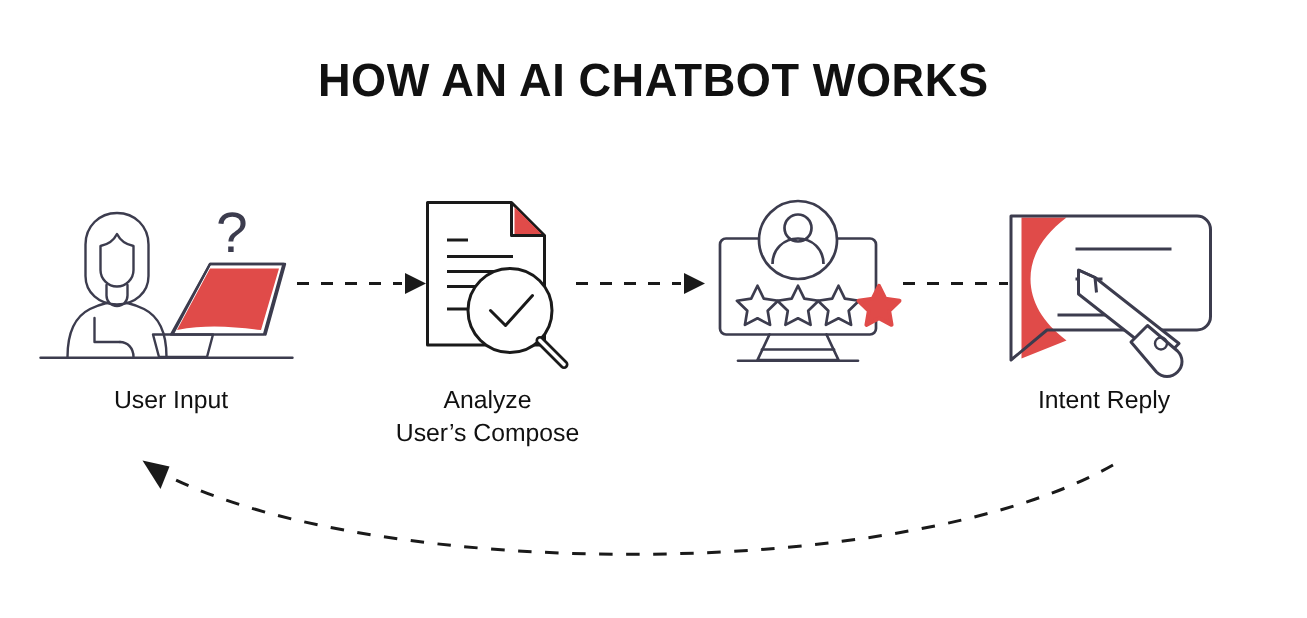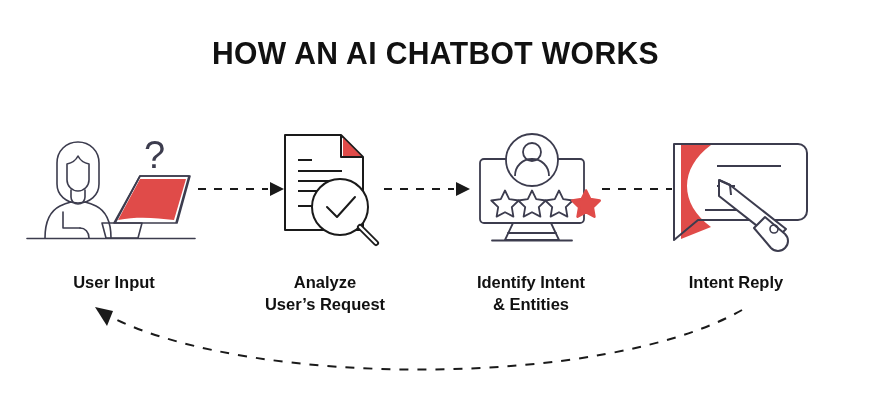--- a/index.html
+++ b/index.html
@@ -49,24 +49,24 @@
   .step .art {
     height: 118px;
     position: relative;
   }
   .step .art svg {
     display: block;
     margin: 0 auto;
     overflow: visible;
   }
   .step .label {
-    margin-top: 25px;
+    margin-top: 10px;
     font-size: 16.5px;
     line-height: 22px;
-    font-weight: 700;
+    font-weight: 400;
     color: #111111;
     white-space: pre-line;
   }
 
   #step-1 { left: 19px;  }
   #step-2 { left: 230px; }
   #step-3 { left: 436px; }
   #step-4 { left: 641px; }
 
   
@@ -158,21 +158,21 @@
 
         <circle cx="110" cy="79" r="28" fill="#ffffff" stroke="#1a1a1a" stroke-width="2"></circle>
 
         <path d="M97 79l10 10 18-20" fill="none" stroke="#1a1a1a" stroke-width="2" stroke-linecap="round" stroke-linejoin="round"></path>
 
         <path d="M130 99l16 16" stroke="#1a1a1a" stroke-width="6" stroke-linecap="round"></path>
         <path d="M130 99l16 16" stroke="#ffffff" stroke-width="2.4" stroke-linecap="round"></path>
       </svg>
     </div>
     <div class="label">Analyze
-User’s Request</div>
+User’s Compose</div>
   </div>
 
   <div class="connector" id="connector-2">
     <svg width="92" height="22" viewBox="0 0 92 22">
       <line x1="2" y1="11" x2="72" y2="11" stroke="#1a1a1a" stroke-width="2" stroke-dasharray="8 8" stroke-linecap="butt"></line>
       <polygon points="74,4 88,11 74,18" fill="#1a1a1a"></polygon>
     </svg>
   </div>
 
   <div class="step" id="step-3">
@@ -194,22 +194,20 @@
         </g>
 
         <g>
           <path d="M59 62.5l4.2 8.6 9.5 1.4-6.9 6.7 1.6 9.4-8.4-4.4-8.4 4.4 1.6-9.4-6.9-6.7 9.5-1.4z" transform="translate(10,0)" fill="#ffffff" stroke="#3c3c4e" stroke-width="1.8" stroke-linejoin="round"></path>
           <path d="M59 62.5l4.2 8.6 9.5 1.4-6.9 6.7 1.6 9.4-8.4-4.4-8.4 4.4 1.6-9.4-6.9-6.7 9.5-1.4z" transform="translate(37,0)" fill="#ffffff" stroke="#3c3c4e" stroke-width="1.8" stroke-linejoin="round"></path>
           <path d="M59 62.5l4.2 8.6 9.5 1.4-6.9 6.7 1.6 9.4-8.4-4.4-8.4 4.4 1.6-9.4-6.9-6.7 9.5-1.4z" transform="translate(64,0)" fill="#ffffff" stroke="#3c3c4e" stroke-width="1.8" stroke-linejoin="round"></path>
           <path d="M59 62.5l4.2 8.6 9.5 1.4-6.9 6.7 1.6 9.4-8.4-4.4-8.4 4.4 1.6-9.4-6.9-6.7 9.5-1.4z" transform="translate(91,0)" fill="#e04b49" stroke="#e04b49" stroke-width="2.6" stroke-linejoin="round"></path>
         </g>
       </svg>
     </div>
-    <div class="label">Identify Intent
-&amp; Entities</div>
   </div>
 
   <div class="connector" id="connector-3">
     <svg width="92" height="22" viewBox="0 0 92 22">
       <line x1="2" y1="11" x2="72" y2="11" stroke="#1a1a1a" stroke-width="2" stroke-dasharray="8 8" stroke-linecap="butt"></line>
       <polygon points="74,4 88,11 74,18" fill="#1a1a1a"></polygon>
     </svg>
   </div>
 
   <div class="step" id="step-4">

